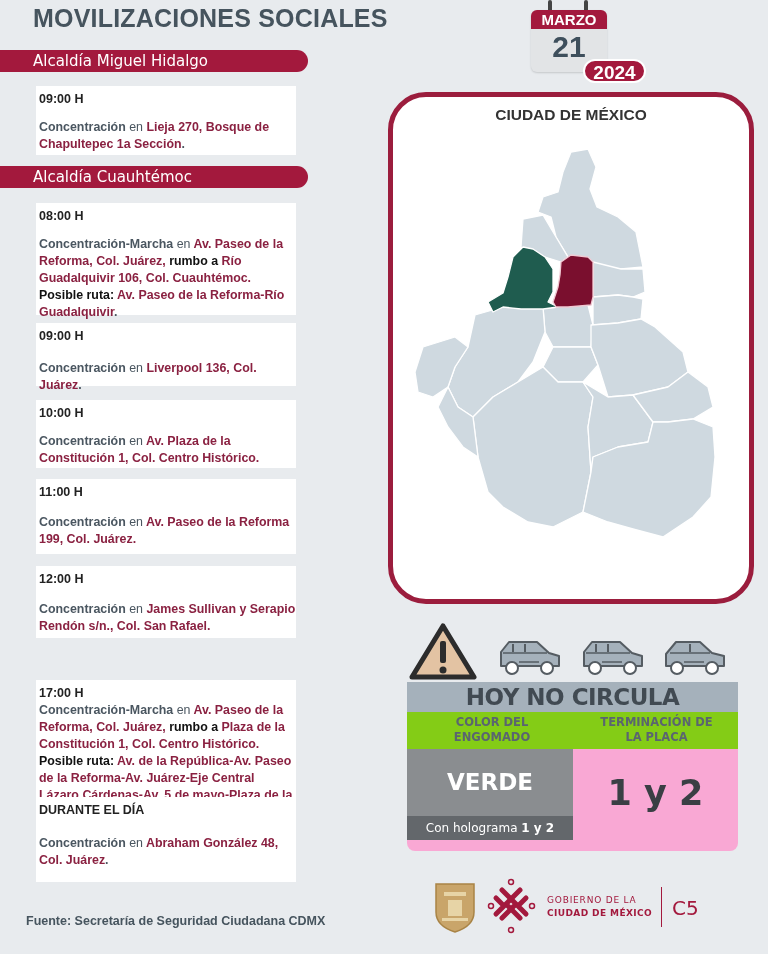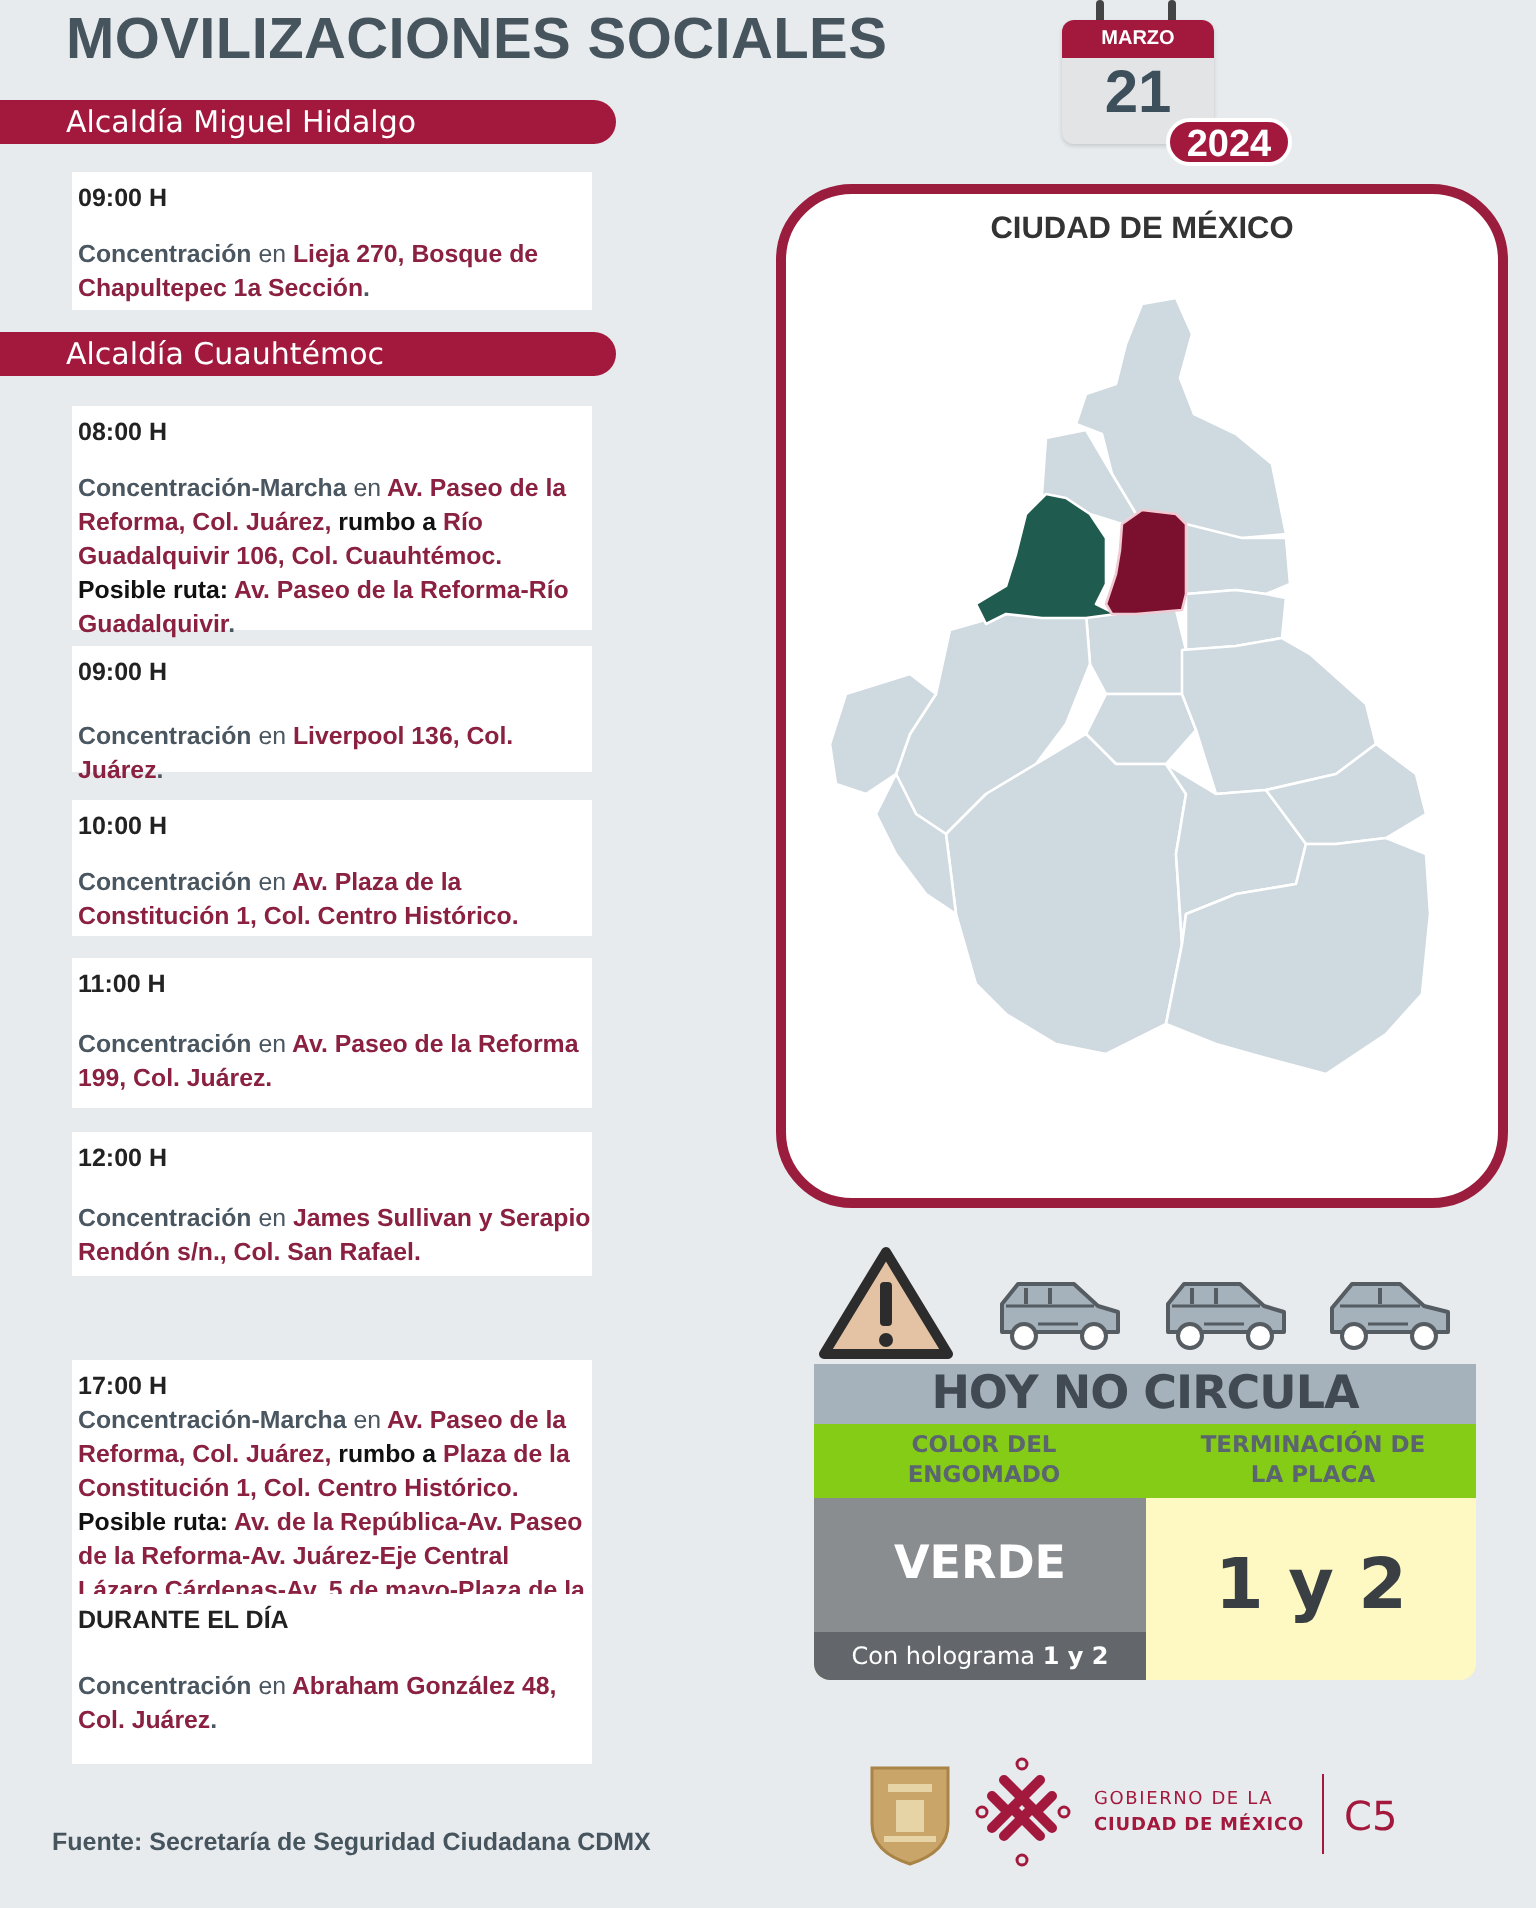--- a/index.html
+++ b/index.html
@@ -7,21 +7,21 @@
   body {
     background: #e8ebee;
     font-family: "Liberation Sans", sans-serif;
     position: relative;
     overflow: hidden;
     color: #333;
   }
   .title {
     position: absolute; left: 33px; top: 4px;
     font-family: "Liberation Sans", sans-serif;
-    font-weight: bold; font-size: 29px; letter-spacing: 0.2px;
+    font-weight: bold; font-size: 25px; letter-spacing: 0.2px;
     color: #46545e;
   }
   .alcaldia-bar {
     position: absolute; left: 0; height: 22px;
     background: #a3193d; color: #fff;
     border-radius: 0 12px 12px 0;
     font-family: "DejaVu Sans", sans-serif;
     font-size: 15px; line-height: 22px;
     padding-left: 33px;
   }
@@ -45,21 +45,21 @@
 
   .footer-src {
     position: absolute; left: 26px; top: 914px;
     font-size: 12.5px; font-weight: bold; color: #46545e;
   }
 
   
   .cal { position: absolute; left: 528px; top: 0; width: 118px; height: 84px; }
   .cal .ring { position: absolute; top: 0; width: 4px; height: 12px; background: #444; border-radius: 2px; }
   .cal .body { position: absolute; left: 3px; top: 10px; width: 76px; height: 62px; background: #e2e4e6; border-radius: 6px; box-shadow: 0 1px 2px rgba(0,0,0,0.15); overflow: hidden;}
-  .cal .month { height: 19px; background: #a3193d; color: #fff; font-weight: bold; font-size: 10px; text-align: center; line-height: 20px; }
+  .cal .month { height: 19px; background: #a3193d; color: #fff; font-weight: bold; font-size: 15px; text-align: center; line-height: 20px; }
   .cal .day { text-align: center; font-weight: bold; font-size: 30px; color: #3e4f5c; line-height: 36px; }
   .cal .year {
     position: absolute; left: 55px; top: 59px; width: 63px; height: 24px;
     background: #a3193d; color: #fff; font-weight: bold; font-size: 19px;
     border-radius: 12px; text-align: center; line-height: 24px;
     border: 2px solid #fff;
   }
 
   
   .mapbox {
@@ -82,22 +82,22 @@
     text-align: center; line-height: 30px; letter-spacing: -0.5px;
   }
   .hnc-sub {
     position: absolute; left: 407px; top: 712px; width: 331px; height: 37px;
     background: #84cc16; color: #5a6570;
     font-family: "DejaVu Sans", sans-serif; font-weight: bold; font-size: 11.5px;
   }
   .hnc-sub .c1 { position: absolute; left: 20px; width: 130px; top: 3px; text-align: center; line-height: 15px; }
   .hnc-sub .c2 { position: absolute; left: 172px; width: 155px; top: 3px; text-align: center; line-height: 15px; }
   .hnc-body {
-    position: absolute; left: 407px; top: 749px; width: 331px; height: 91px;
-    background: #fef9c3; border-radius: 0 0 8px 8px; overflow: hidden;
+    position: absolute; left: 407px; top: 749px; width: 331px; height: 102px;
+    background: #f9a8d4; border-radius: 0 0 8px 8px; overflow: hidden;
   }
   .hnc-body .color {
     position: absolute; left: 0; top: 0; width: 166px; height: 67px;
     background: #8a8d90; color: #fff;
     font-family: "DejaVu Sans", sans-serif; font-weight: bold; font-size: 23px;
     text-align: center; line-height: 67px;
   }
   .hnc-body .holo {
     position: absolute; left: 0; top: 67px; width: 166px; height: 24px;
     background: #63676b; color: #fff;

